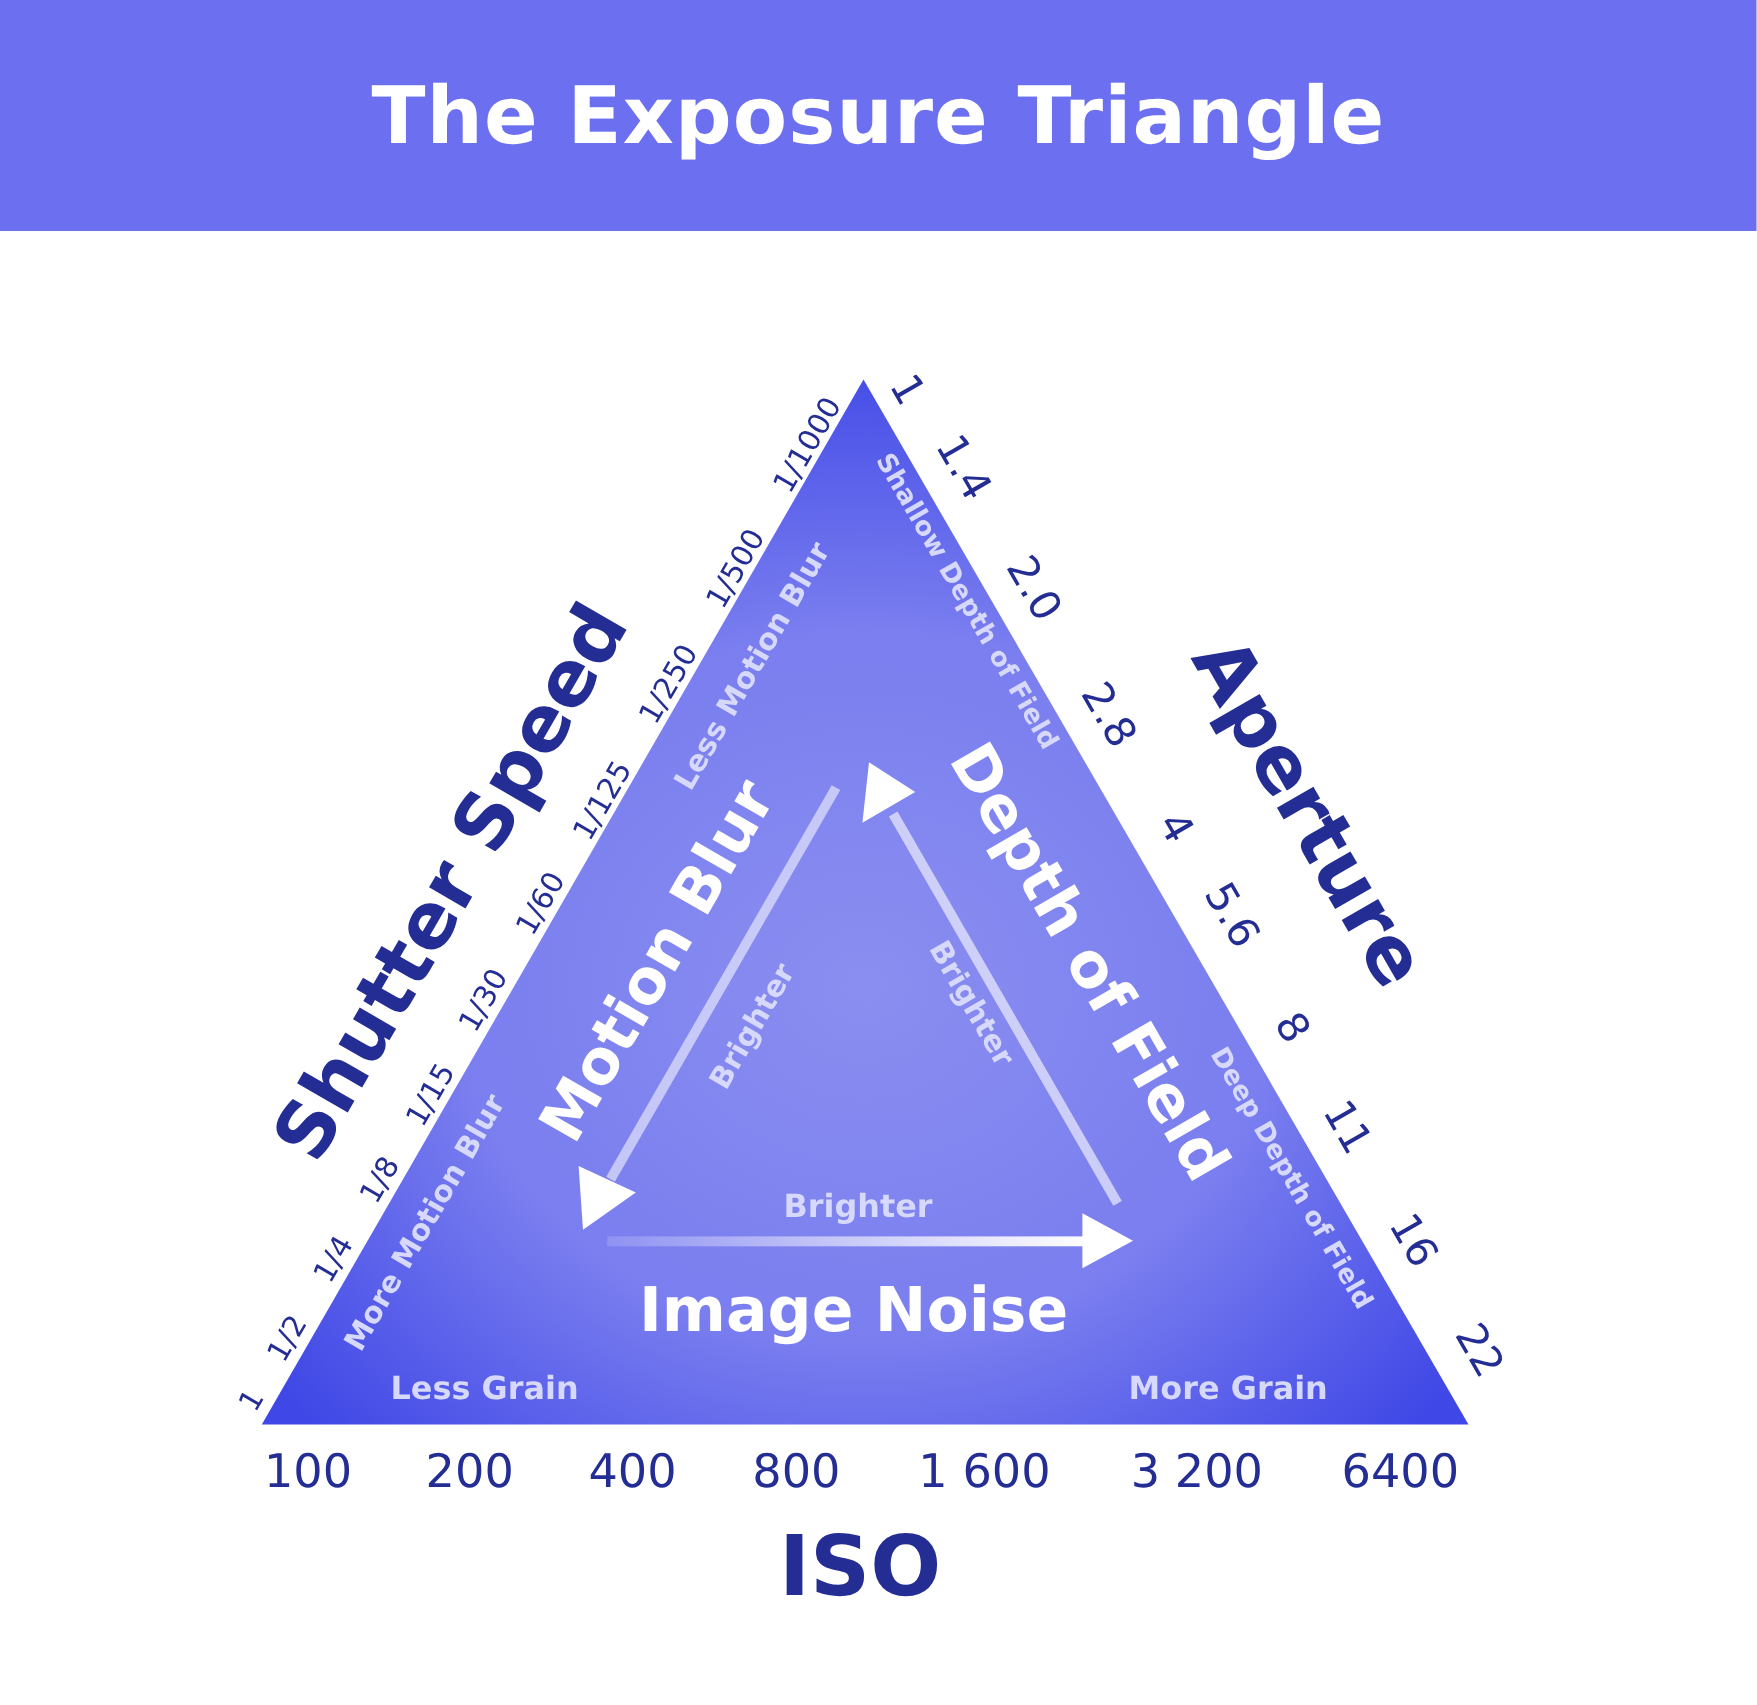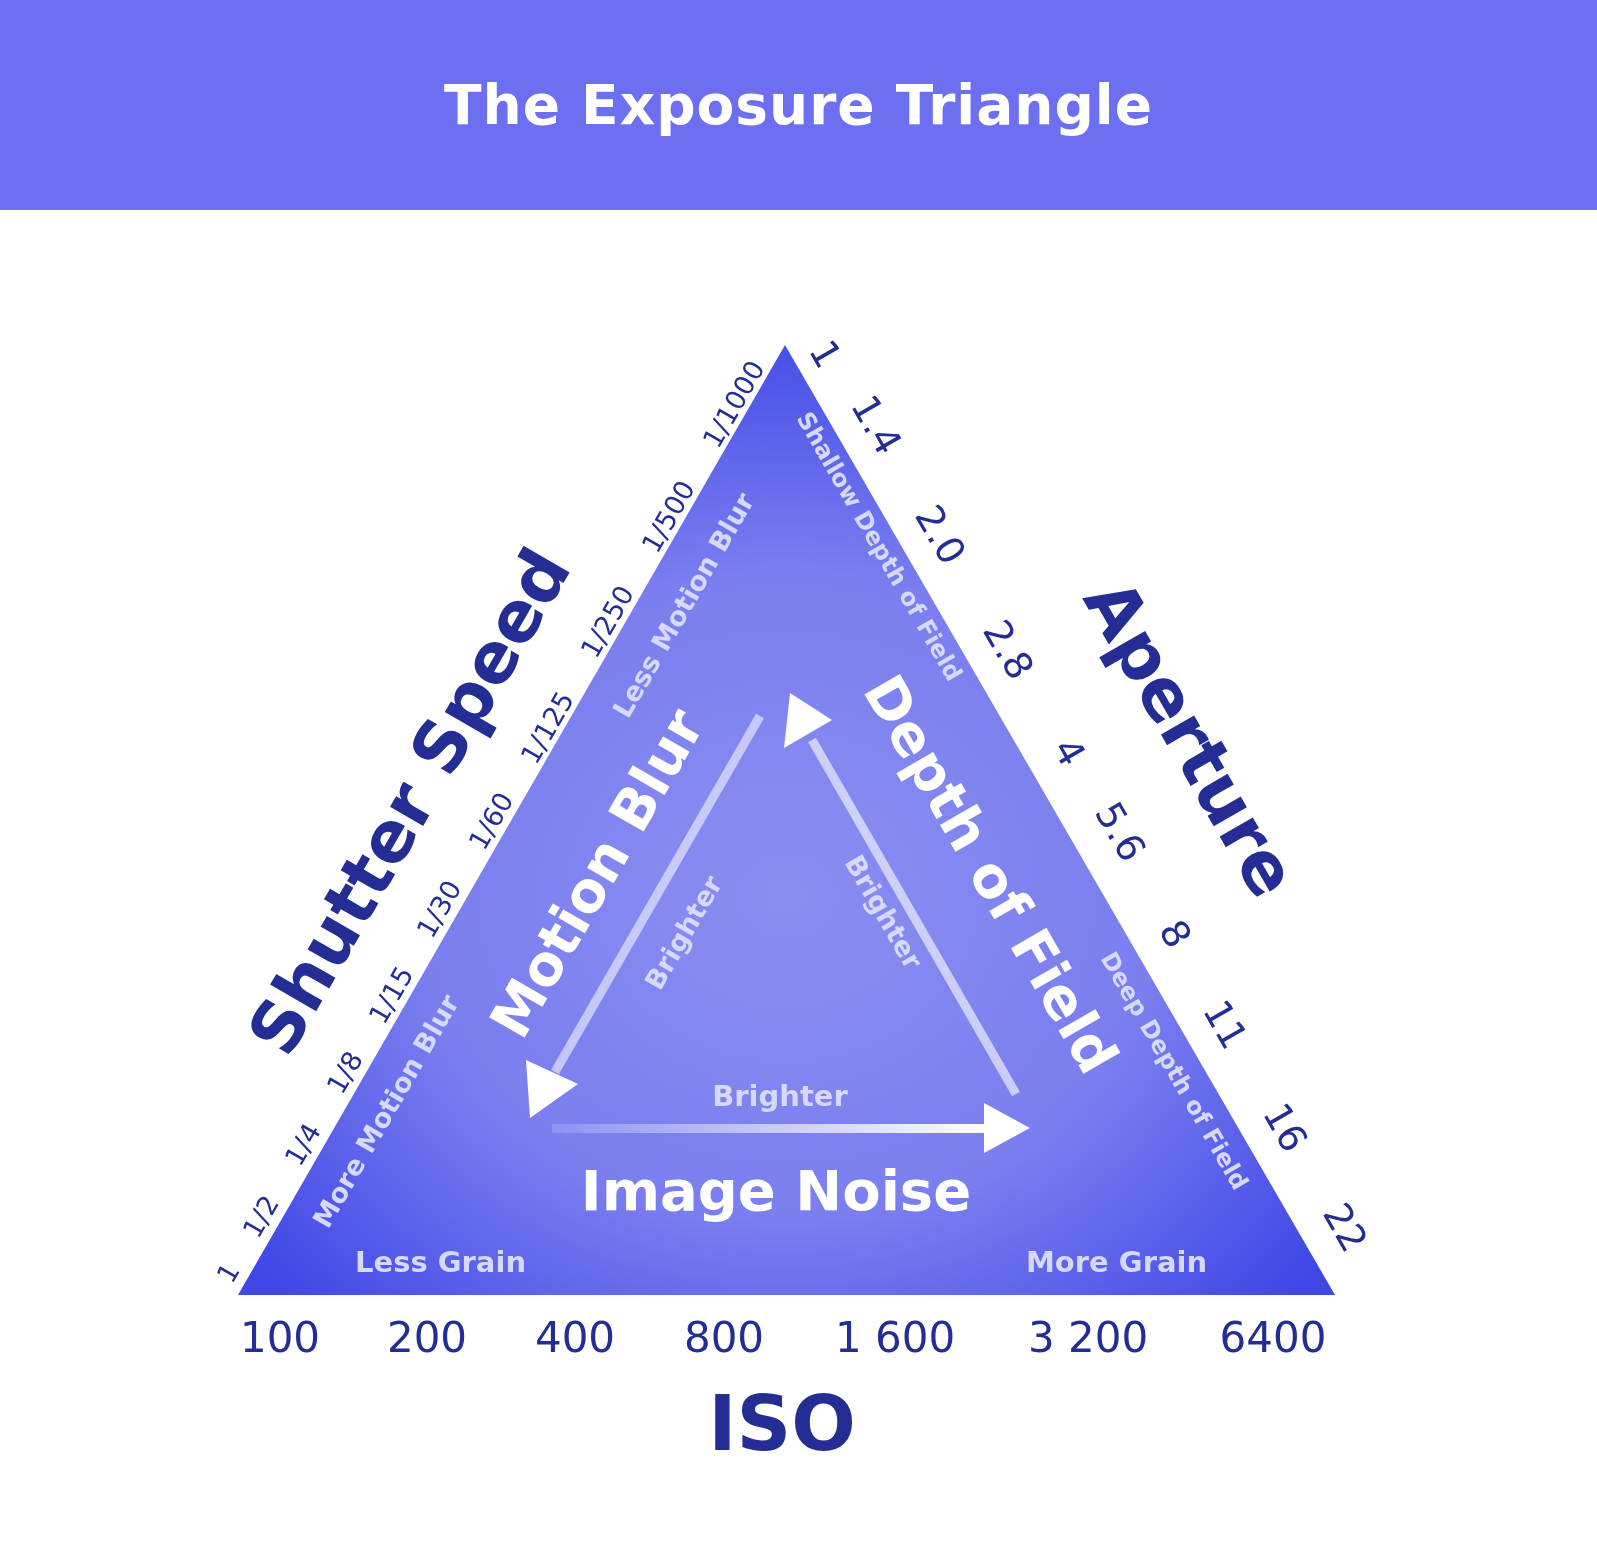--- a/index.html
+++ b/index.html
@@ -1,18 +1,18 @@
 <!DOCTYPE html>
 <html><head>
   <meta charset="utf-8">
   <style>
     html, body { margin: 0; padding: 0; background: #ffffff; }
     body { width: 1597px; height: 1550px; position: relative; overflow: hidden; font-family: "DejaVu Sans", sans-serif; }
     .header { position: absolute; left: 0; top: 0; width: 1597px; height: 210px; background: #6b6ff0; display: flex; align-items: center; justify-content: center; }
-    .header h1 { margin: 0; color: #ffffff; font-family: "DejaVu Sans", sans-serif; font-weight: bold; font-size: 55px; letter-spacing: 1px; }
+    .header h1 { margin: 0; color: #ffffff; font-family: "DejaVu Sans", sans-serif; font-weight: bold; font-size: 72px; letter-spacing: 1px; }
     svg { position: absolute; left: 0; top: 0; }
     .dark { fill: #232d93; font-family: "DejaVu Sans", sans-serif; }
     .bold { font-weight: bold; }
     .pale { fill: #d6d9fb; font-family: "DejaVu Sans", sans-serif; font-weight: bold; }
     .white { fill: #ffffff; font-family: "DejaVu Sans", sans-serif; font-weight: bold; }
   </style>
 </head>
 <body>
 
 <div class="header">

